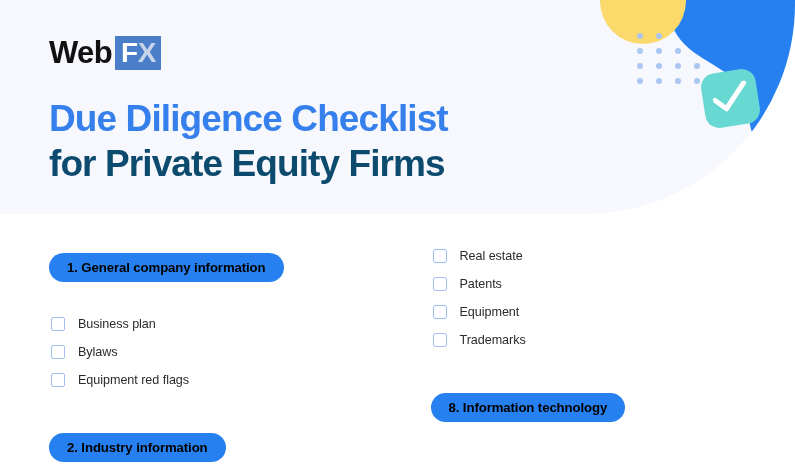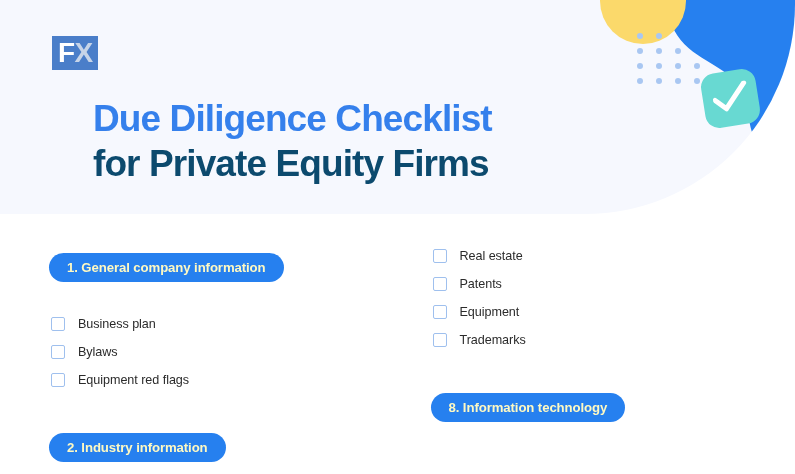--- a/index.html
+++ b/index.html
@@ -82,21 +82,20 @@
     font-weight: bold;
     color: #c6d4e8;
     letter-spacing: -0.5px;
   }
 
   .title-block {
     position: absolute;
     left: 49px;
     top: 96px;
     z-index: 6;
-    margin-left: 44px;
   }
   .title-line-1 {
     font-size: 37px;
     font-weight: bold;
     color: #3580ec;
     letter-spacing: -0.9px;
     line-height: 45px;
     white-space: nowrap;
   }
   .title-line-2 {
@@ -176,21 +175,21 @@
   .column.col-left { padding-left: 49px; }
   .column.col-right { padding-left: 17px; }
 
   .section { }
   .section + .section { margin-top: 0; }
 
   .badge {
     display: inline-flex;
     align-items: center;
     background: #2680ef;
-    color: #fef9c3;
+    color: #000000;
     border-radius: 18px;
     padding: 0 18px;
     height: 29px;
     font-size: 13.2px;
     font-weight: bold;
     letter-spacing: -0.1px;
     white-space: nowrap;
     text-align: right;
   }
   .section-1 .badge { margin-top: 39px; }
@@ -267,20 +266,21 @@
 
       <div class="deco-check">
         <svg width="36" height="30" viewBox="0 0 36 30" xmlns="http://www.w3.org/2000/svg">
           <path d="M 2 15 L 12 25 L 33 2" stroke="#ffffff" stroke-width="5" fill="none" stroke-linecap="round" stroke-linejoin="round"></path>
         </svg>
       </div>
 
     </div>
 
     <div class="logo">
+      <span class="logo-web">Web</span>
       <span class="logo-fx">
         <span class="logo-f">F</span>
         <span class="logo-x">X</span>
       </span>
     </div>
 
     <div class="title-block">
       <div class="title-line-1">Due Diligence Checklist</div>
       <div class="title-line-2">for Private Equity Firms</div>
     </div>

